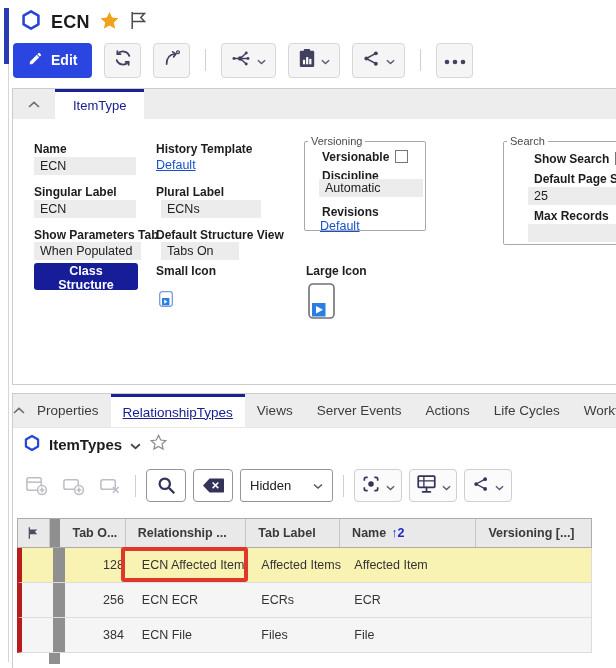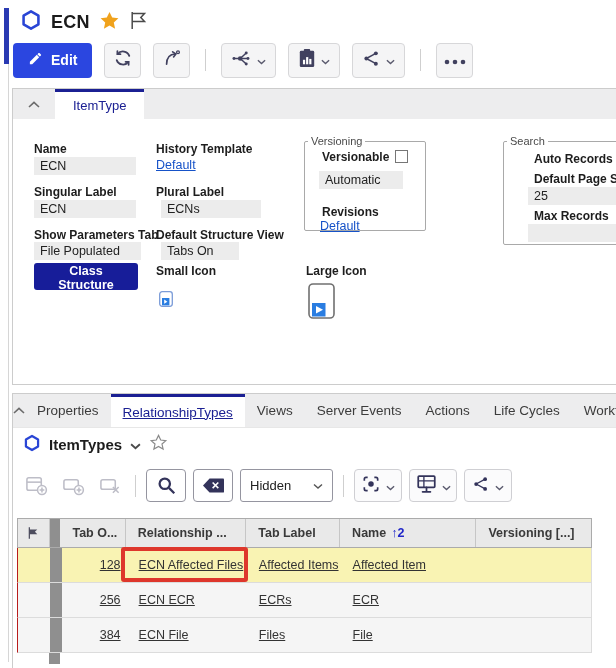--- a/index.html
+++ b/index.html
@@ -58,21 +58,21 @@
   .thead { display:flex; height:30px; background:#e9e9e9; border:1px solid #ababab; font-size:12.5px; font-weight:bold; color:#3a3a3a; }
   .th { display:flex; align-items:center; padding-left:12px; border-right:1px solid #c6c6c6; overflow:hidden; white-space:nowrap; }
   .th .sort { color:#2026c8; margin-left:5px; font-weight:bold; }
   .c-flag{ width:32px; padding-left:0; justify-content:center; }
   .c-strip{ width:11px; padding:0; background:#8f8f8f; border-right:none; }
   .c-tabo{ width:66px; }
   .c-rel{ width:122px;gap:17px; }
   .c-tablabel{ width:95px; }
   .c-name{ width:138px; }
   .c-desc{ width:116px; border-right:none; }
-  .trow { display:flex; height:35px; background:#f5f5f5; border-bottom:1px solid #dcdcdc; border-left:1px solid #b91c1c; border-right:1px solid #dcdcdc; font-size:12.5px; color:#333;text-decoration:underline; }
+  .trow { display:flex; height:35px; background:#f5f5f5; border-bottom:1px solid #dcdcdc; border-left:5px solid #b91c1c; border-right:1px solid #dcdcdc; font-size:12.5px; color:#333; }
   .trow.hl { background:#f9f3b3; }
   .td { display:flex; align-items:center; padding-left:12px; overflow:hidden; white-space:nowrap; }
   .td.c-tabo { justify-content:flex-end; padding-left:0; padding-right:6px; }
   .td.c-flag { padding-left:0; }
   .strip-ext { position:absolute; left:36px; top:259px; width:11px; height:11px; background:#8f8f8f; }
   .redbox { position:absolute; left:108px; top:153px; width:127px; height:35px; border:4px solid #de372c; border-radius:3px; z-index:6; pointer-events:none; }
 </style>
 </head>
 <body>
 
@@ -184,21 +184,21 @@
       <div class="fvalue" style="left:21px;top:38px;width:102px">ECN</div>
       <div class="flabel" style="left:143px;top:23px">History Template</div>
       <div class="flink" style="left:143px;top:39px">Default</div>
 
       <div class="flabel" style="left:21px;top:66px">Singular Label</div>
       <div class="fvalue" style="left:21px;top:81px;width:102px">ECN</div>
       <div class="flabel" style="left:143px;top:66px">Plural Label</div>
       <div class="fvalue" style="left:148px;top:81px;width:100px">ECNs</div>
 
       <div class="flabel" style="left:21px;top:109px">Show Parameters Tab</div>
-      <div class="fvalue" style="left:21px;top:123px;width:107px">File Populated</div>
+      <div class="fvalue" style="left:21px;top:123px;width:107px">When Populated</div>
       <div class="flabel" style="left:143px;top:109px">Default Structure View</div>
       <div class="fvalue" style="left:148px;top:123px;width:78px">Tabs On</div>
 
       <button class="class-btn">Class Structure</button>
 
       <div class="flabel" style="left:143px;top:145px">Small Icon</div>
       <span class="small-icon"><svg width="14" height="16" viewBox="0 0 14 16">
             <rect x="0.7" y="0.7" width="12.6" height="14.6" rx="2.5" fill="#fff" stroke="#7a9bd8" stroke-width="1.3"></rect>
             <rect x="3" y="7" width="7.4" height="7.4" fill="#2a7de1"></rect>
             <path d="M5.2 8.6l3.2 2.1-3.2 2.1z" fill="#fff"></path>
@@ -208,28 +208,28 @@
       <span class="large-icon"><svg width="28" height="37" viewBox="0 0 28 37">
             <rect x="1" y="1" width="25" height="34" rx="4" fill="#fff" stroke="#707070" stroke-width="1.6"></rect>
             <rect x="4" y="20" width="13.5" height="13.5" fill="#2a7de1"></rect>
             <path d="M8 23l7 3.8L8 30.5z" fill="#fff"></path>
           </svg></span>
 
       <fieldset class="fset" style="left:291px;top:16px;width:122px;height:96px">
         <legend>Versioning</legend>
         <div class="flabel" style="left:17px;top:3px"><span>Versionable</span><span class="cb"></span></div>
         <div class="flabel" style="left:17px;top:22px">Discipline</div>
-        <div class="fvalue" style="left:14px;top:24px;width:84px">Automatic</div>
+        <div class="fvalue" style="left:14px;top:32px;width:104px">Automatic</div>
         <div class="flabel" style="left:17px;top:58px">Revisions</div>
         <div class="flink" style="left:15px;top:72px">Default</div>
       </fieldset>
 
       <fieldset class="fset" style="left:490px;top:16px;width:140px;height:110px">
         <legend>Search</legend>
-        <div class="flabel" style="left:30px;top:5px"><span>Auto Records</span><span class="cb"></span></div>
+        <div class="flabel" style="left:30px;top:5px"><span>Show Search</span><span class="cb"></span></div>
         <div class="flabel" style="left:30px;top:25px">Default Page Size</div>
         <div class="fvalue" style="left:24px;top:40px;width:108px">25</div>
         <div class="flabel" style="left:30px;top:62px">Max Records</div>
         <div class="fvalue" style="left:24px;top:77px;width:108px"></div>
       </fieldset>
     </div>
   </div>
 
   <div class="bpanel">
     <div class="btabs">
@@ -362,21 +362,21 @@
           </div>
         <div class="th c-desc">
             <span>Versioning [...]</span>
           </div>
       </div>
 
       <div class="trow hl">
         <div class="td c-flag"></div>
         <div class="td c-strip"></div>
         <div class="td c-tabo">128</div>
-        <div class="td c-rel">ECN Affected Files</div>
+        <div class="td c-rel">ECN Affected Item</div>
         <div class="td c-tablabel">Affected Items</div>
         <div class="td c-name">Affected Item</div>
         <div class="td c-desc"></div>
       </div>
       <div class="trow">
         <div class="td c-flag"></div>
         <div class="td c-strip"></div>
         <div class="td c-tabo">256</div>
         <div class="td c-rel">ECN ECR</div>
         <div class="td c-tablabel">ECRs</div>

